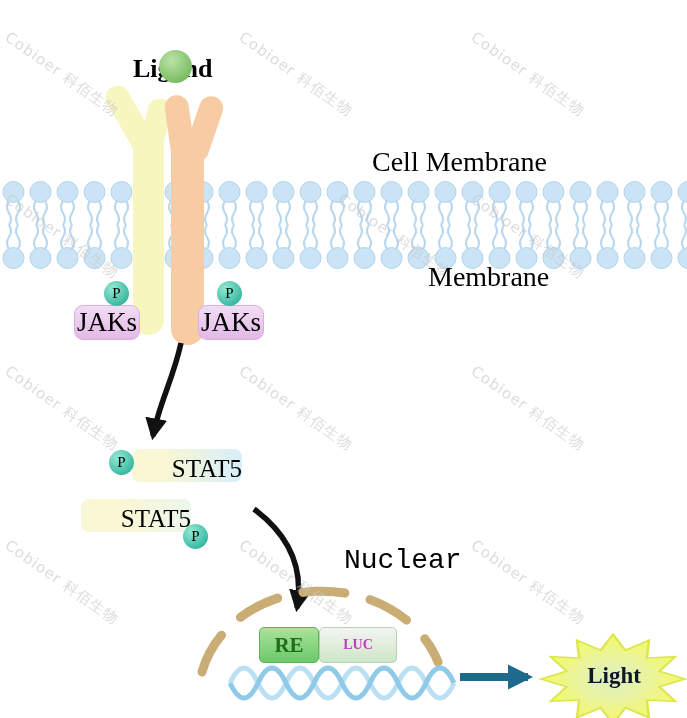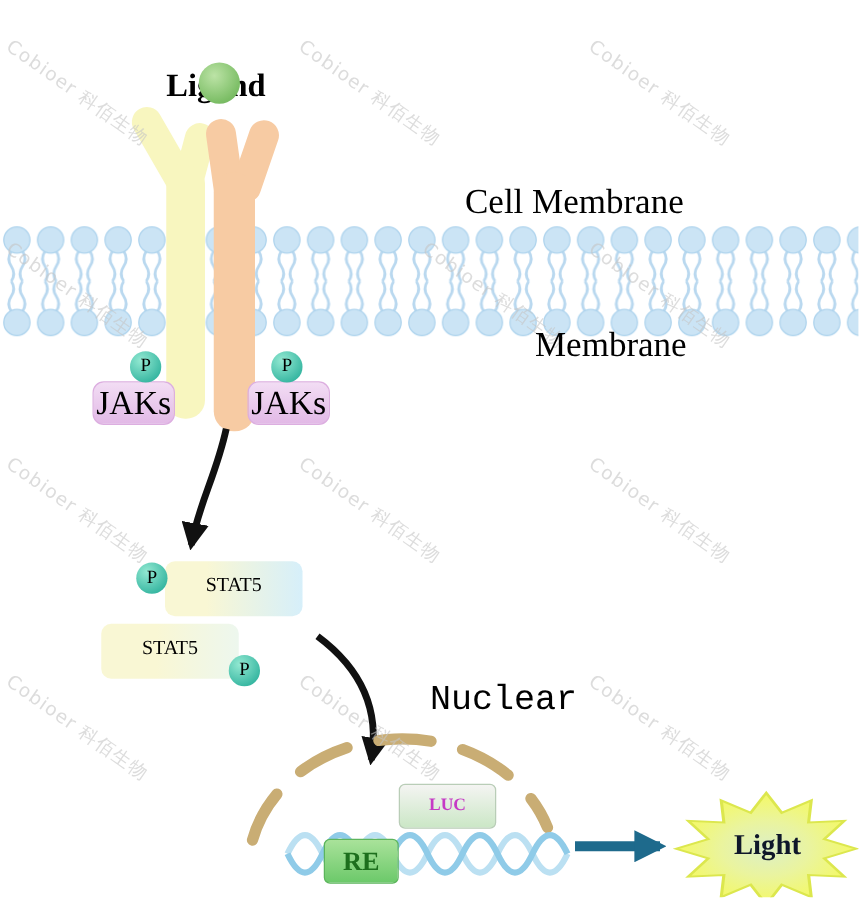--- a/index.html
+++ b/index.html
@@ -42,31 +42,31 @@
 
   .jaks-box {
     position:absolute; z-index:3; width:64px; height:33px; border-radius:9px;
     background:linear-gradient(180deg,#f2ddf4,#e2b9e6); border:1px solid #dcaee0;
     text-align:center; line-height:33px; font-size:27px;
   }
   .jaks1 { left:74px;  top:305px; }
   .jaks2 { left:198px; top:305px; }
 
   .stat5-box {
-    position:absolute; z-index:3; width:110px; height:44px; border-radius:8px;
-    text-align:center; line-height:40px; font-size:16px;
+    position:absolute; z-index:3; width:110px; height:33px; border-radius:8px;
+    text-align:right; line-height:40px; font-size:25px;
   }
   .stat5a { left:132px; top:449px; background:linear-gradient(90deg,#f9f7d4 30%,#d6effa); }
   .stat5b { left:81px;  top:499px; background:linear-gradient(90deg,#f9f7d4 40%,#edf7ee); }
 
   .re-box {
     position:absolute; z-index:3; left:259px; top:627px; width:58px; height:34px;
     background:linear-gradient(180deg,#a9e29a,#6cc96a); border:1px solid #5cb55c;
     border-radius:5px; text-align:center; line-height:34px;
-    font-size:21px; font-weight:bold; color:#1d6f1d;margin-top:44px;
+    font-size:21px; font-weight:bold; color:#1d6f1d;
   }
   .luc-box {
     position:absolute; z-index:3; left:319px; top:627px; width:76px; height:34px;
     background:linear-gradient(180deg,#f4f4f2,#cbe7c6); border:1px solid #b9cdb7;
     border-radius:5px; text-align:center; line-height:34px;
     font-size:14px; font-weight:bold; color:#c53ac5;
   }
   .light-label {
     position:absolute; z-index:3; left:570px; top:663px; width:88px;
     text-align:center; font-size:23px; font-weight:bold; color:#0f172a;

